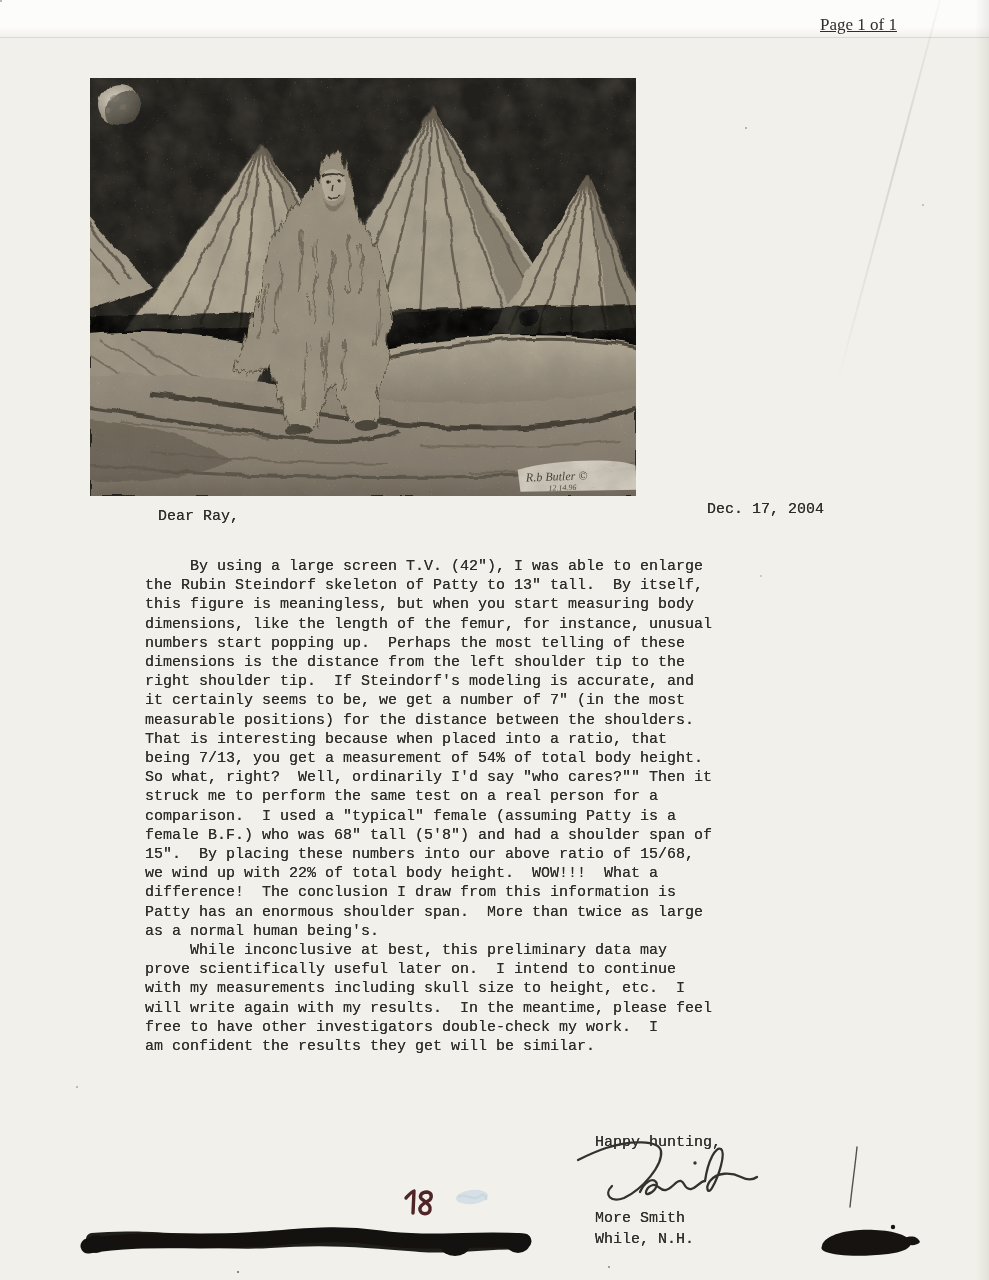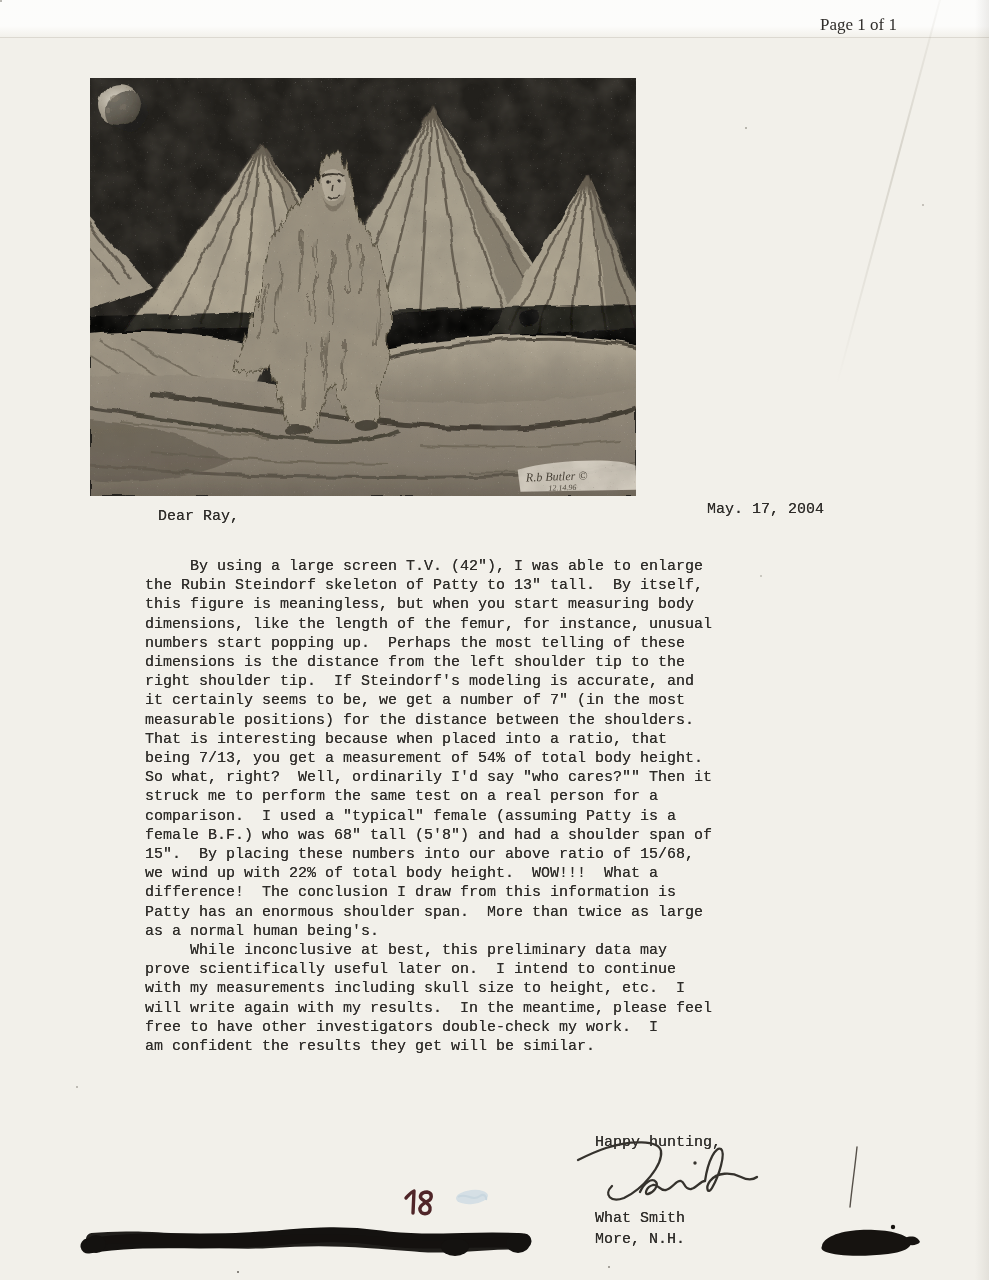--- a/index.html
+++ b/index.html
@@ -28,21 +28,21 @@
   
   .tw{
     font-family:"Liberation Mono","DejaVu Sans Mono",monospace;
     font-size:15px;line-height:19.2px;color:#2e2c29;
     text-shadow:0 0 .45px rgba(46,44,41,.85);
     white-space:pre;
   }
   .page-indicator{
     position:absolute;left:820px;top:15px;
     font-family:"Liberation Serif","DejaVu Serif",serif;
-    font-size:17px;color:#2f2d2a;
+    font-size:17px;color:#2f2d2a;text-decoration:underline;
   }
   .salutation{position:absolute;left:158px;top:507px;}
   .letter-date{position:absolute;left:707px;top:500px;}
   .letter-body{position:absolute;left:137px;top:549px;margin:8px;}
   .closing{position:absolute;left:595px;top:1133px;}
   .sender-name{position:absolute;left:595px;top:1209px;}
   .sender-loc{position:absolute;left:595px;top:1230px;}
 
   .artwork{position:absolute;left:90px;top:78px;}
   .overlay{position:absolute;left:0;top:0;pointer-events:none;}
@@ -188,21 +188,21 @@
       <text x="436" y="402" font-family="Liberation Serif, DejaVu Serif, serif" font-style="italic" font-size="12" fill="#413b31">R.b Butler ©</text>
       <text x="458" y="412" font-family="Liberation Serif, DejaVu Serif, serif" font-style="italic" font-size="8" fill="#4a443a">12.14.96</text>
     </g>
 
     <rect x="0" y="0" width="546" height="418" filter="url(#speckL)" opacity="0.55"></rect>
     <rect x="0" y="0" width="546" height="418" filter="url(#speckD)" opacity="0.5"></rect>
     <rect x="0" y="0" width="546" height="418" filter="url(#mottle)" opacity="0.45"></rect>
   </svg>
 
   <div class="tw salutation">Dear Ray,</div>
-  <div class="tw letter-date">May. 17, 2004</div>
+  <div class="tw letter-date">Dec. 17, 2004</div>
   <pre class="tw letter-body">     By using a large screen T.V. (42"), I was able to enlarge
 the Rubin Steindorf skeleton of Patty to 13" tall.  By itself,
 this figure is meaningless, but when you start measuring body
 dimensions, like the length of the femur, for instance, unusual
 numbers start popping up.  Perhaps the most telling of these
 dimensions is the distance from the left shoulder tip to the
 right shoulder tip.  If Steindorf's modeling is accurate, and
 it certainly seems to be, we get a number of 7" (in the most
 measurable positions) for the distance between the shoulders.
 That is interesting because when placed into a ratio, that
@@ -216,22 +216,22 @@
 difference!  The conclusion I draw from this information is
 Patty has an enormous shoulder span.  More than twice as large
 as a normal human being's.
      While inconclusive at best, this preliminary data may
 prove scientifically useful later on.  I intend to continue
 with my measurements including skull size to height, etc.  I
 will write again with my results.  In the meantime, please feel
 free to have other investigators double-check my work.  I
 am confident the results they get will be similar.</pre>
   <div class="tw closing">Happy hunting,</div>
-  <div class="tw sender-name">What Smith</div>
-  <div class="tw sender-loc">More, N.H.</div>
+  <div class="tw sender-name">More Smith</div>
+  <div class="tw sender-loc">While, N.H.</div>
 
   <svg class="overlay" width="989" height="1280" viewBox="0 0 989 1280">
 
     <g fill="none" stroke="#35322d" stroke-width="2.3" stroke-linecap="round" stroke-linejoin="round" aria-label="David">
       <path d="M578,1160 C588,1155 597,1151 606,1148 C630,1140 659,1140 661,1151 C663,1165 643,1189 624,1198 C611,1203 603,1195 612,1186"></path>
       <path d="M640,1192 C644,1183 652,1177 656,1182 C659,1186 653,1193 648,1194 C644,1195 646,1187 653,1185 C659,1184 659,1191 666,1190 C673,1188 676,1180 681,1181 C685,1182 684,1190 691,1189 C697,1188 700,1181 705,1181 C708,1160 716,1146 721,1149 C726,1153 719,1176 712,1188 C708,1195 705,1188 710,1181 C717,1172 731,1172 741,1177 C747,1180 753,1180 757,1177"></path>
       <circle cx="695" cy="1163" r="1.7" fill="#35322d" stroke="none"></circle>
     </g>
 
     <g fill="none" stroke="#4f2528" stroke-width="3.4" stroke-linecap="round" stroke-linejoin="round" aria-label="18">

